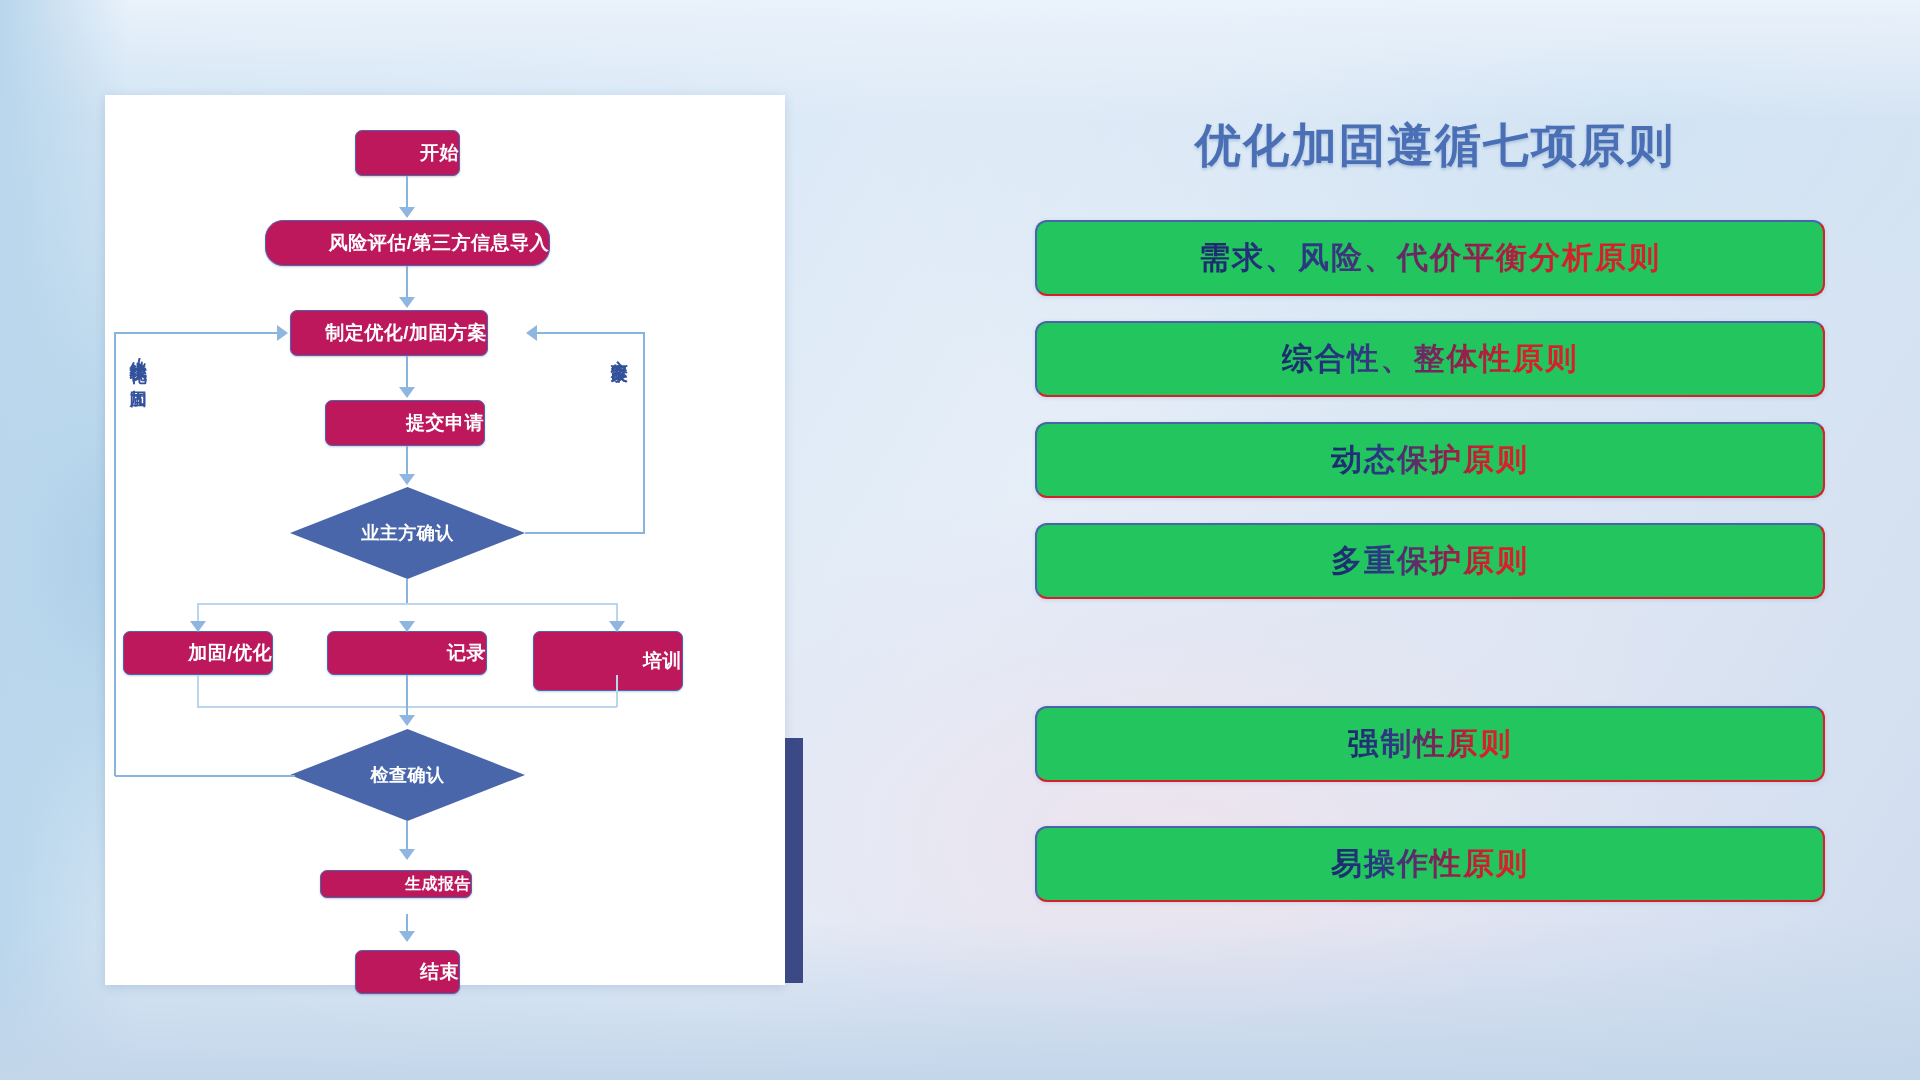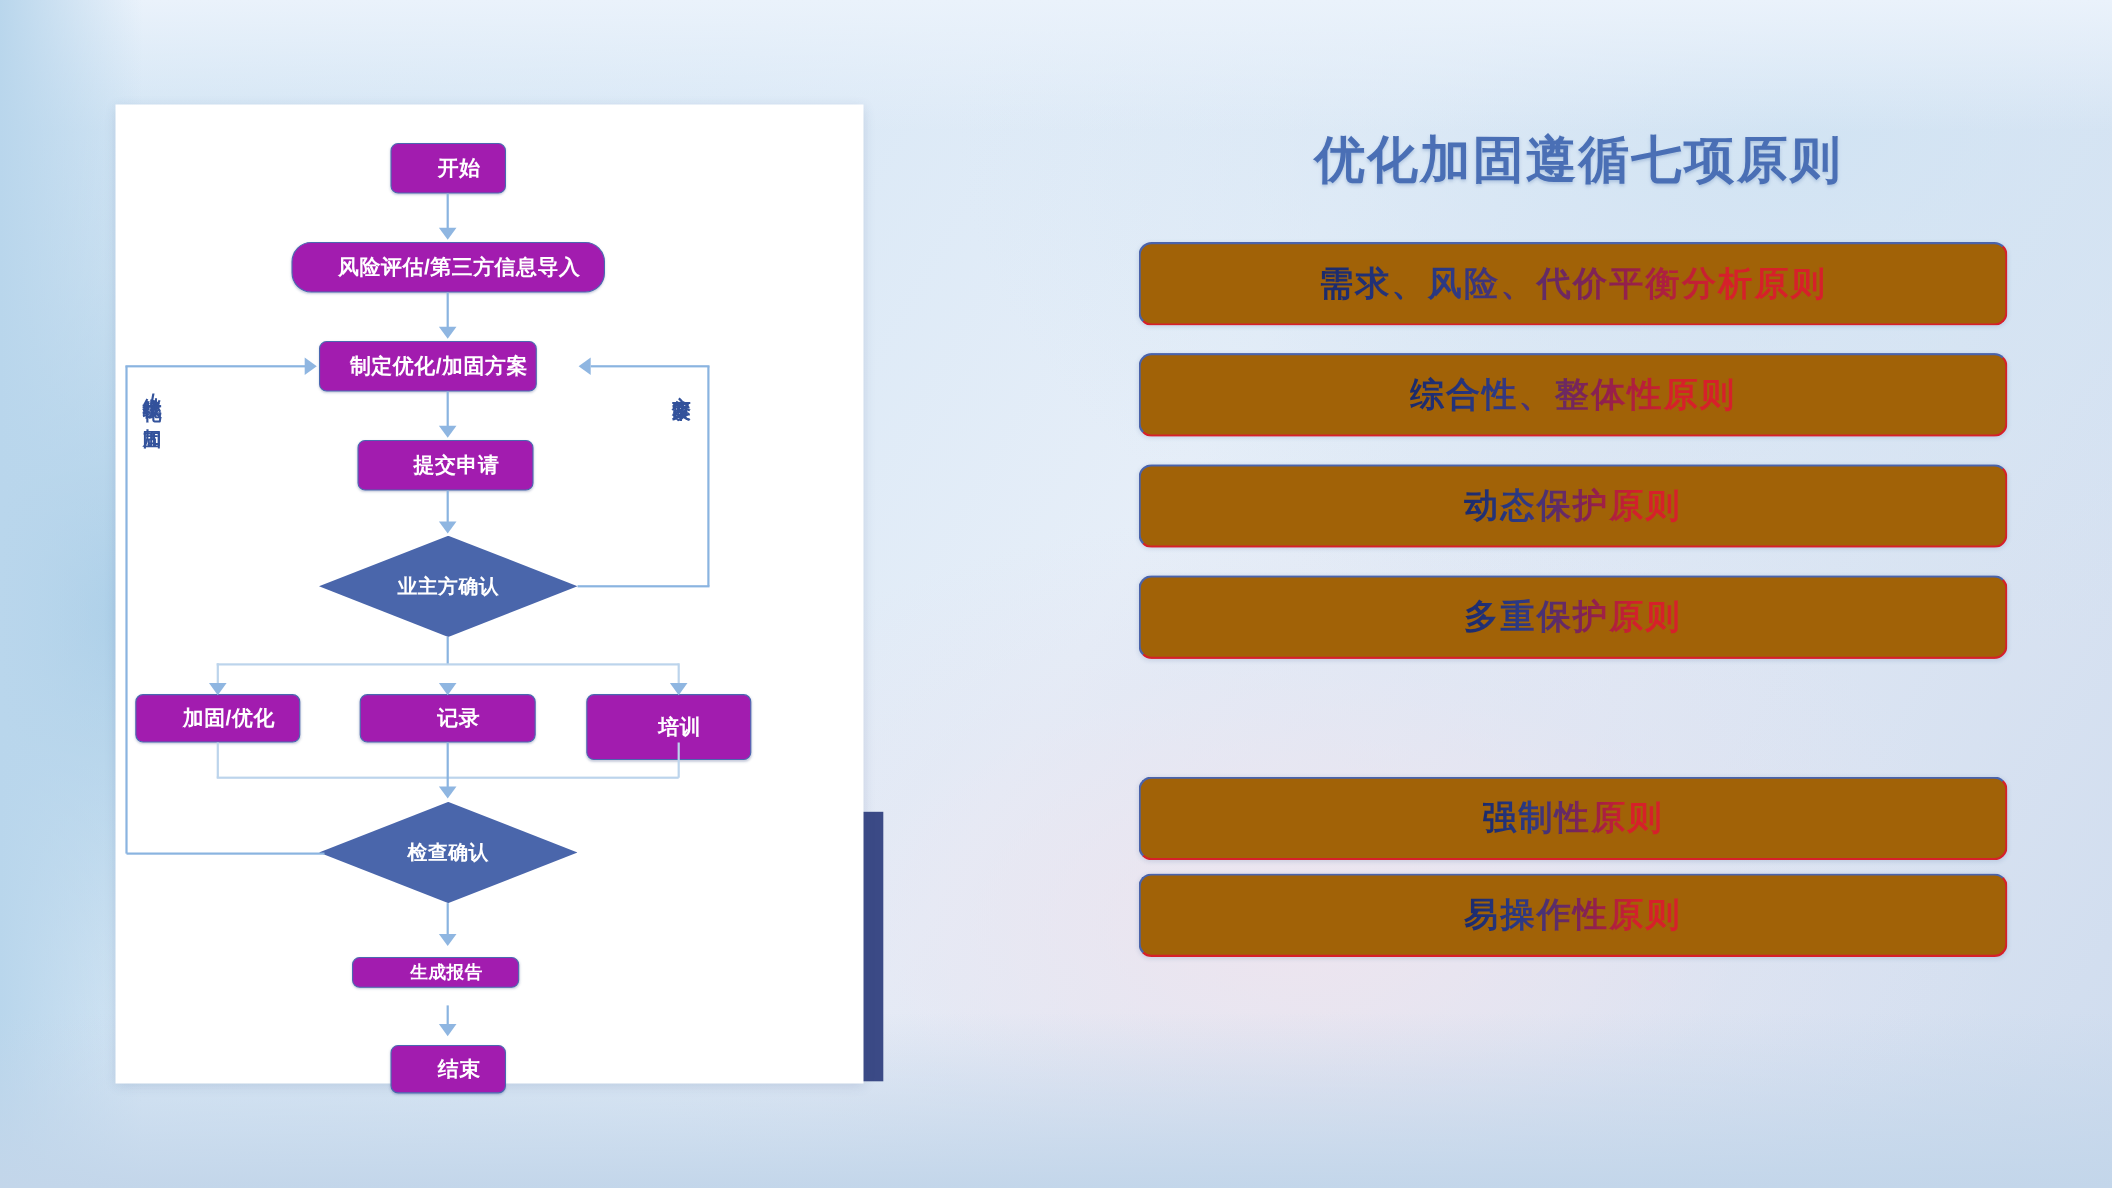--- a/index.html
+++ b/index.html
@@ -25,21 +25,21 @@
     background:linear-gradient(0deg,#c3d6ea 0%,rgba(195,214,234,0) 100%);}
 
   
   #accent-rect{position:absolute;left:638px;top:738px;width:165px;height:245px;
     background:#3b4a86;}
   #flow-panel{position:absolute;left:105px;top:95px;width:680px;height:890px;
     background:#ffffff;box-shadow:0 2px 10px rgba(60,90,140,.18);}
   #flow-inner{position:absolute;inset:0;}
 
   .node{position:absolute;box-sizing:border-box;display:flex;align-items:center;
-    justify-content:center;background:#a21caf;border:1px solid #4a68b0;border-radius:7px;
+    justify-content:flex-end;background:#be185d;border:1px solid #4a68b0;border-radius:7px;
     color:#fff;font-weight:bold;white-space:nowrap;letter-spacing:.5px;
     box-shadow:0 1px 2px rgba(40,60,120,.25);padding-left:20px;}
   .diamond{position:absolute;background:#4a66ab;color:#fff;font-weight:bold;
     display:flex;align-items:center;justify-content:center;white-space:nowrap;
     clip-path:polygon(50% 0,100% 50%,50% 100%,0 50%);letter-spacing:.5px;}
 
   .line{position:absolute;background:#8ab4e0;}
   .vline{width:2px;}
   .hline{height:2px;}
   .line-faint{background:#bcd4ec;}
@@ -53,21 +53,21 @@
 
   .vlabel{position:absolute;color:#33529b;font-weight:bold;font-size:17px;
     writing-mode:vertical-rl;text-orientation:upright;letter-spacing:2px;line-height:1.05;}
 
   
   #right-col{position:absolute;left:1020px;top:95px;width:830px;height:920px;}
   #title{position:absolute;left:0;top:20px;width:830px;text-align:center;
     font-size:46px;font-weight:bold;color:#4a6fb5;letter-spacing:2px;
     text-shadow:0 2px 3px rgba(120,150,195,.45);}
   .card{position:absolute;left:15px;width:790px;height:76px;box-sizing:border-box;
-    background:#a16207;border-radius:12px;
+    background:#22c55e;border-radius:12px;
     border-top:2px solid #4a63ab;border-left:2px solid #4a63ab;
     border-right:2px solid #d6202a;border-bottom:2px solid #d6202a;
     display:flex;align-items:center;justify-content:center;
     box-shadow:0 1px 4px rgba(80,110,160,.18);}
   .card-text{font-size:31px;font-weight:bold;letter-spacing:2px;
     background:linear-gradient(90deg,#1b2a6b 0%,#2c3a84 26%,#8c2050 58%,#d6202a 80%,#d6202a 100%);
     -webkit-background-clip:text;background-clip:text;color:transparent;
     -webkit-text-fill-color:transparent;}
 </style>
 </head>
@@ -186,16 +186,16 @@
   </div>
   <div class="card" style="top:327px;">
     <span class="card-text">动态保护原则</span>
   </div>
   <div class="card" style="top:428px;">
     <span class="card-text">多重保护原则</span>
   </div>
   <div class="card" style="top:611px;">
     <span class="card-text">强制性原则</span>
   </div>
-  <div class="card" style="top:699px;justify-content:center;">
+  <div class="card" style="top:731px;justify-content:center;">
     <span class="card-text">易操作性原则</span>
   </div>
 </div>
 
 </body></html>

